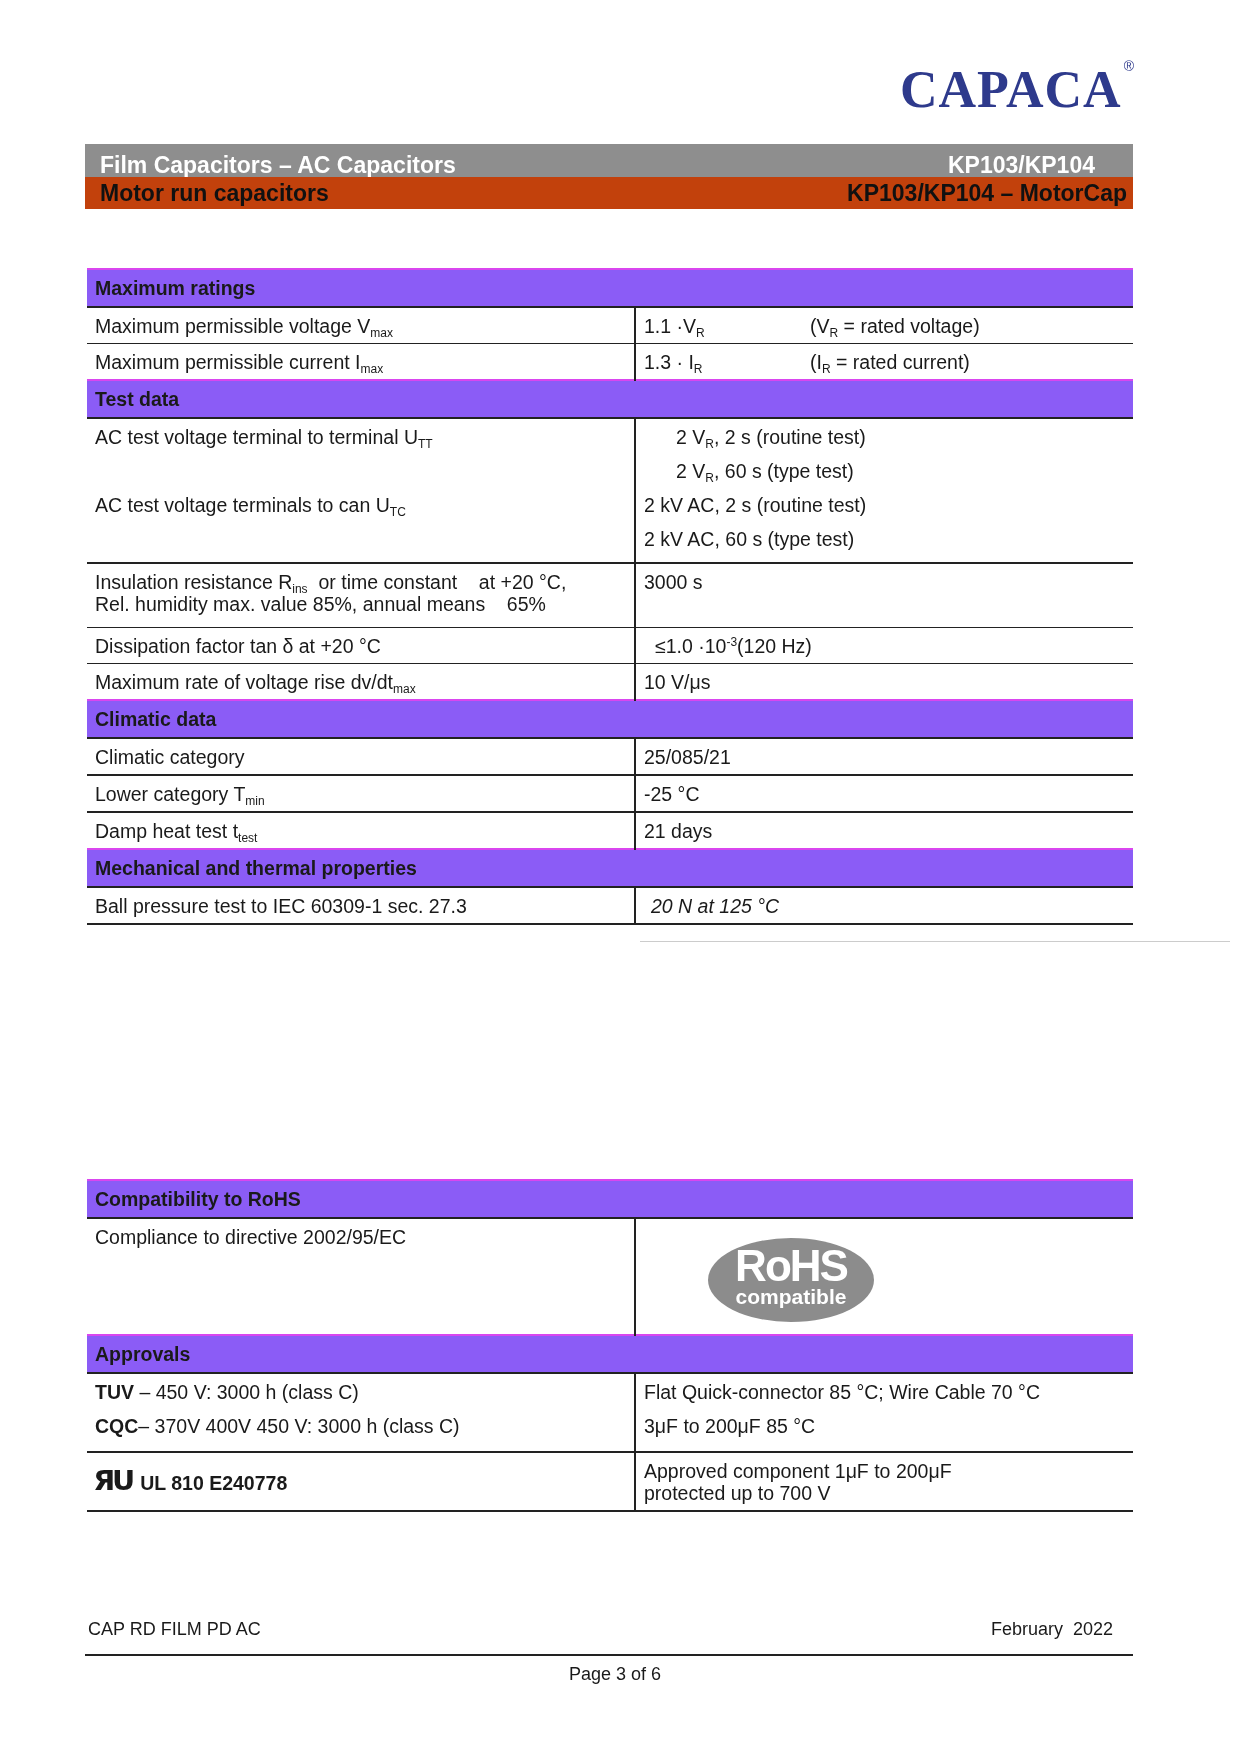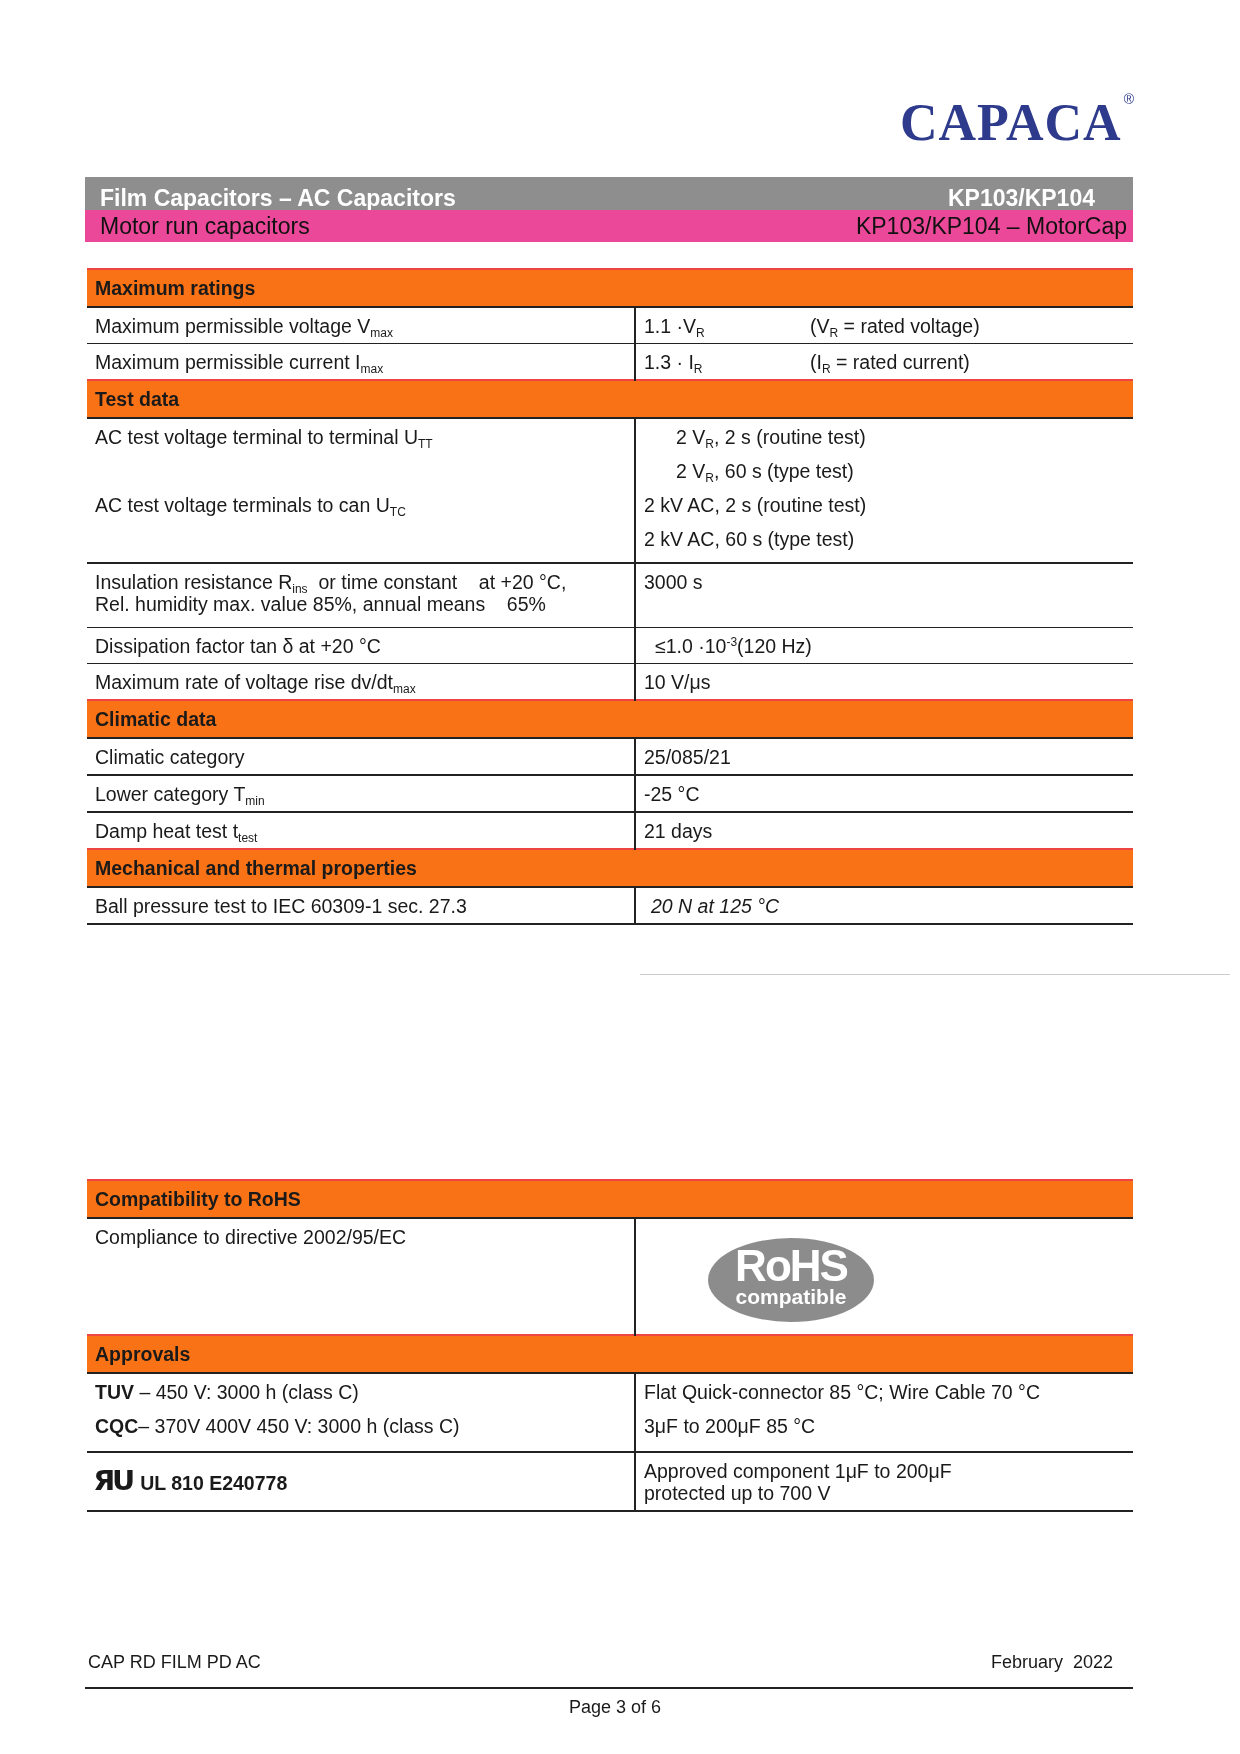--- a/index.html
+++ b/index.html
@@ -1,40 +1,40 @@
 <!DOCTYPE html>
 <html><head>
 <meta charset="utf-8">
 <style>
   html, body { margin:0; padding:0; background:#fff; }
   body { width:1240px; height:1754px; position:relative; overflow:hidden;
          font-family:"Liberation Sans", sans-serif; color:#1a1a1a; }
-  .abs { position:absolute;margin-top:33px; }
+  .abs { position:absolute; }
 
   
   .logo { left:900px; top:62px; width:230px; height:56px; }
   .logo-text { font-family:"Liberation Serif", serif; font-weight:bold; font-size:52px;
                color:#2e3a8c; letter-spacing:1px; line-height:56px; white-space:nowrap; }
   .logo-reg { font-size:14px; color:#2e3a8c; vertical-align:top; position:relative; top:-4px; left:2px; }
 
   
   .hbar1 { left:85px; top:144px; width:1048px; height:42px; background:#8e8e8e; color:#fff;
            font-weight:bold; font-size:23px; }
-  .hbar2 { left:85px; top:177px; width:1048px; height:32px; background:#ec4899; color:#111;
-           font-weight:normal; font-size:23px; }
+  .hbar2 { left:85px; top:177px; width:1048px; height:32px; background:#c2410c; color:#111;
+           font-weight:bold; font-size:23px; }
   .hbar-l { position:absolute; left:15px; top:50%; transform:translateY(-50%); white-space:nowrap; }
   .hbar-r { position:absolute; right:38px; top:50%; transform:translateY(-50%); white-space:nowrap; }
   .hbar2 .hbar-r { right:6px; }
 
   
   table.spec { position:absolute; left:87px; width:1046px; border-collapse:collapse; font-size:19.5px; }
   table.spec td { padding:0 8px; vertical-align:top; line-height:22px; }
   table.spec td.l { width:531px; border-right:2px solid #222; }
-  table.spec tr.sec td { background:#f97316; font-weight:bold; height:36px; vertical-align:middle;
-                         border-top:2px solid #ef4444; border-bottom:2px solid #222; }
+  table.spec tr.sec td { background:#8b5cf6; font-weight:bold; height:36px; vertical-align:middle;
+                         border-top:2px solid #d946ef; border-bottom:2px solid #222; }
   table.spec tr.sec td.l { border-right:none; }
   table.spec tr.r td { border-bottom:1.5px solid #222; padding-top:7px; padding-bottom:6px; }
   table.spec tr.r.thick td { border-bottom:2.5px solid #222; }
   table.spec tr.nob td { border-bottom:none; }
   sub { font-size:12px; vertical-align:-4px; line-height:0; }
   sup { font-size:12px; vertical-align:7px; line-height:0; }
 
   
   .rohs { width:166px; height:84px; border-radius:50%; background:#8c8c8c; color:#fff;
           position:relative; margin:12px 0 6px 64px; text-align:center; }

